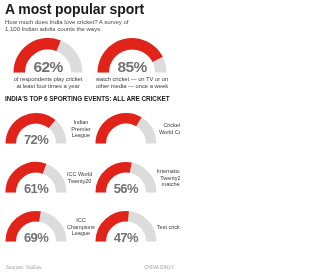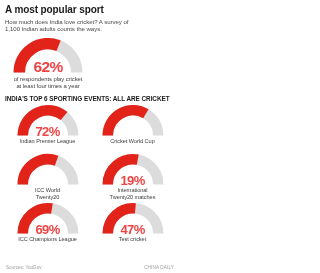--- a/index.html
+++ b/index.html
@@ -20,21 +20,21 @@
   #infographic {
     width: 180px;
     height: 273px;
     padding: 4px 5px 0 5px;
     display: flex;
     flex-direction: column;
   }
 
   
   .title {
-    font-size: 10px;
+    font-size: 14px;
     font-weight: bold;
     line-height: 11px;
     letter-spacing: -0.1px;
     color: #1a1a1a;
   }
 
   .subtitle {
     font-size: 6.1px;
     line-height: 7.6px;
     color: #4a4a4a;
@@ -64,21 +64,21 @@
   }
 
   .gauge-wrap svg { display: block; }
 
   .gauge-value {
     position: absolute;
     left: 0;
     width: 100%;
     text-align: center;
     font-weight: bold;
-    color: #ef4444;
+    color: #737373;
     letter-spacing: -0.6px;
   }
 
   .big-unit .gauge-wrap { width: 70px; height: 38px; }
   .big-unit .gauge-value {
     bottom: -1px;
     font-size: 15.5px;
     line-height: 15.5px;
   }
 
@@ -104,21 +104,21 @@
   
   .grid {
     display: grid;
     grid-template-columns: 1fr 1fr;
     grid-auto-rows: 49px;
     margin-top: 1px;
   }
 
   .small-unit {
     display: flex;
-    flex-direction: column;
+    flex-direction: row;
     align-items: center;
   }
 
   .small-unit .gauge-wrap { width: 62px; height: 33px; }
   .small-unit .gauge-value {
     bottom: -1px;
     font-size: 13px;
     line-height: 13px;
   }
 
@@ -164,20 +164,33 @@
             <path d="M 6.25 36.50 A 28.75 28.75 0 0 1 45.58 9.77" fill="none" stroke="#E2231A" stroke-width="11.5"></path>
           </svg>
         <div class="gauge-value">62%</div>
       </div>
       <div class="big-caption">
         <span>of respondents play cricket</span><br>
         <span>at least four times a year</span>
       </div>
     </div>
 
+    <div class="big-unit">
+      <div class="gauge-wrap">
+          <svg width="70" height="38" viewBox="0 0 70 38">
+            <path d="M 6.25 36.50 A 28.75 28.75 0 0 1 63.75 36.50" fill="none" stroke="#DCDCDC" stroke-width="11.5"></path>
+            <path d="M 6.25 36.50 A 28.75 28.75 0 0 1 60.62 23.45" fill="none" stroke="#E2231A" stroke-width="11.5"></path>
+          </svg>
+        <div class="gauge-value">85%</div>
+      </div>
+      <div class="big-caption">
+        <span>watch cricket — on TV or on</span><br>
+        <span>other media — once a week</span>
+      </div>
+    </div>
 
   </div>
 
   <div class="section-head">INDIA'S TOP 6 SPORTING EVENTS: ALL ARE CRICKET</div>
 
   <div class="grid">
 
     <div class="small-unit">
       <div class="gauge-wrap">
           <svg width="62" height="33" viewBox="0 0 62 33">
@@ -202,34 +215,35 @@
         <span>Cricket World Cup</span>
       </div>
     </div>
 
     <div class="small-unit">
       <div class="gauge-wrap">
           <svg width="62" height="33" viewBox="0 0 62 33">
             <path d="M 5.75 31.50 A 25.25 25.25 0 0 1 56.25 31.50" fill="none" stroke="#DCDCDC" stroke-width="10.5"></path>
             <path d="M 5.75 31.50 A 25.25 25.25 0 0 1 39.55 7.74" fill="none" stroke="#E2231A" stroke-width="10.5"></path>
           </svg>
+        <div class="gauge-value">61%</div>
       </div>
       <div class="small-caption">
         <span>ICC World</span><br>
         <span>Twenty20</span>
       </div>
     </div>
 
     <div class="small-unit">
       <div class="gauge-wrap">
           <svg width="62" height="33" viewBox="0 0 62 33">
             <path d="M 5.75 31.50 A 25.25 25.25 0 0 1 56.25 31.50" fill="none" stroke="#DCDCDC" stroke-width="10.5"></path>
             <path d="M 5.75 31.50 A 25.25 25.25 0 0 1 35.73 6.70" fill="none" stroke="#E2231A" stroke-width="10.5"></path>
           </svg>
-        <div class="gauge-value">19%</div>
+        <div class="gauge-value">56%</div>
       </div>
       <div class="small-caption">
         <span>International</span><br>
         <span>Twenty20 matches</span>
       </div>
     </div>
 
     <div class="small-unit">
       <div class="gauge-wrap">
           <svg width="62" height="33" viewBox="0 0 62 33">

